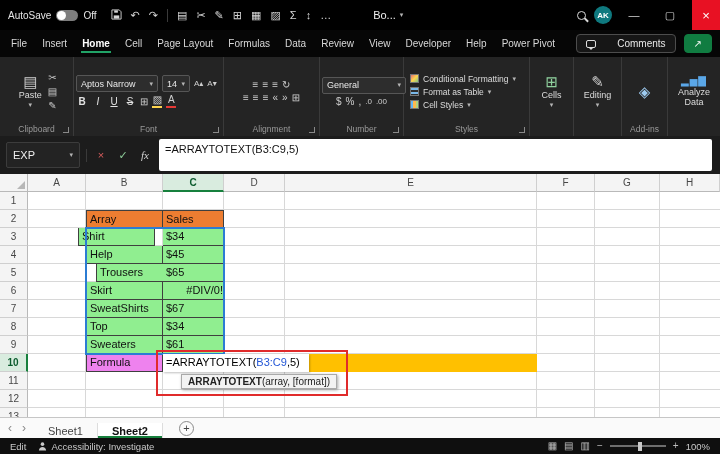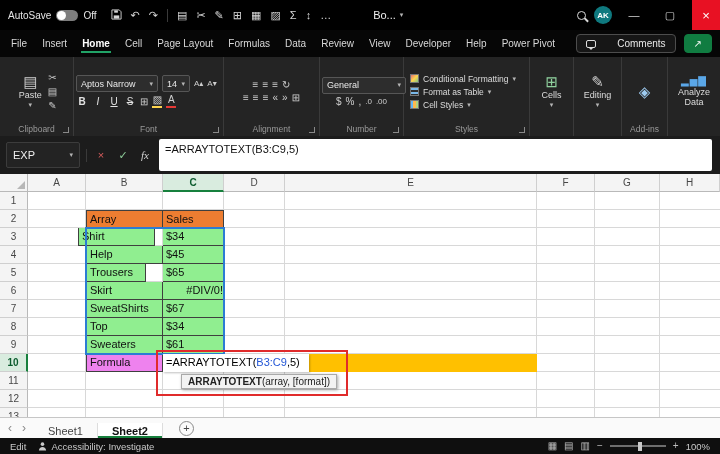--- a/index.html
+++ b/index.html
@@ -370,21 +370,21 @@
     <div class="rhead" style="top:198px">11</div>
     <div class="rhead" style="top:216px">12</div>
     <div class="rhead" style="top:234px">13</div>
 
     <div class="cell fill-orange bt bl" style="left:86px;top:36px;width:77px">Array</div>
     <div class="cell fill-orange bt" style="left:163px;top:36px;width:61px">Sales</div>
     <div class="cell fill-green bl" style="left:78px;top:54px;width:77px">Shirt</div>
     <div class="cell fill-green" style="left:163px;top:54px;width:61px">$34</div>
     <div class="cell fill-green bl" style="left:86px;top:72px;width:77px">Help</div>
     <div class="cell fill-green" style="left:163px;top:72px;width:61px">$45</div>
-    <div class="cell fill-green bl" style="left:86px;top:90px;width:60px">Trousers</div>
+    <div class="cell fill-green bl" style="left:96px;top:90px;width:72px">Trousers</div>
     <div class="cell fill-green" style="left:163px;top:90px;width:61px">$65</div>
     <div class="cell fill-green bl" style="left:86px;top:108px;width:77px">Skirt</div>
     <div class="cell fill-green center" style="left:163px;top:108px;width:61px">#DIV/0!</div>
     <div class="cell fill-green bl" style="left:86px;top:126px;width:77px">SweatShirts</div>
     <div class="cell fill-green" style="left:163px;top:126px;width:61px">$67</div>
     <div class="cell fill-green bl" style="left:86px;top:144px;width:77px">Top</div>
     <div class="cell fill-green" style="left:163px;top:144px;width:61px">$34</div>
     <div class="cell fill-green bl" style="left:86px;top:162px;width:77px">Sweaters</div>
     <div class="cell fill-green" style="left:163px;top:162px;width:61px">$61</div>
     <div class="cell fill-pink bl" style="left:86px;top:180px;width:77px">Formula</div>

